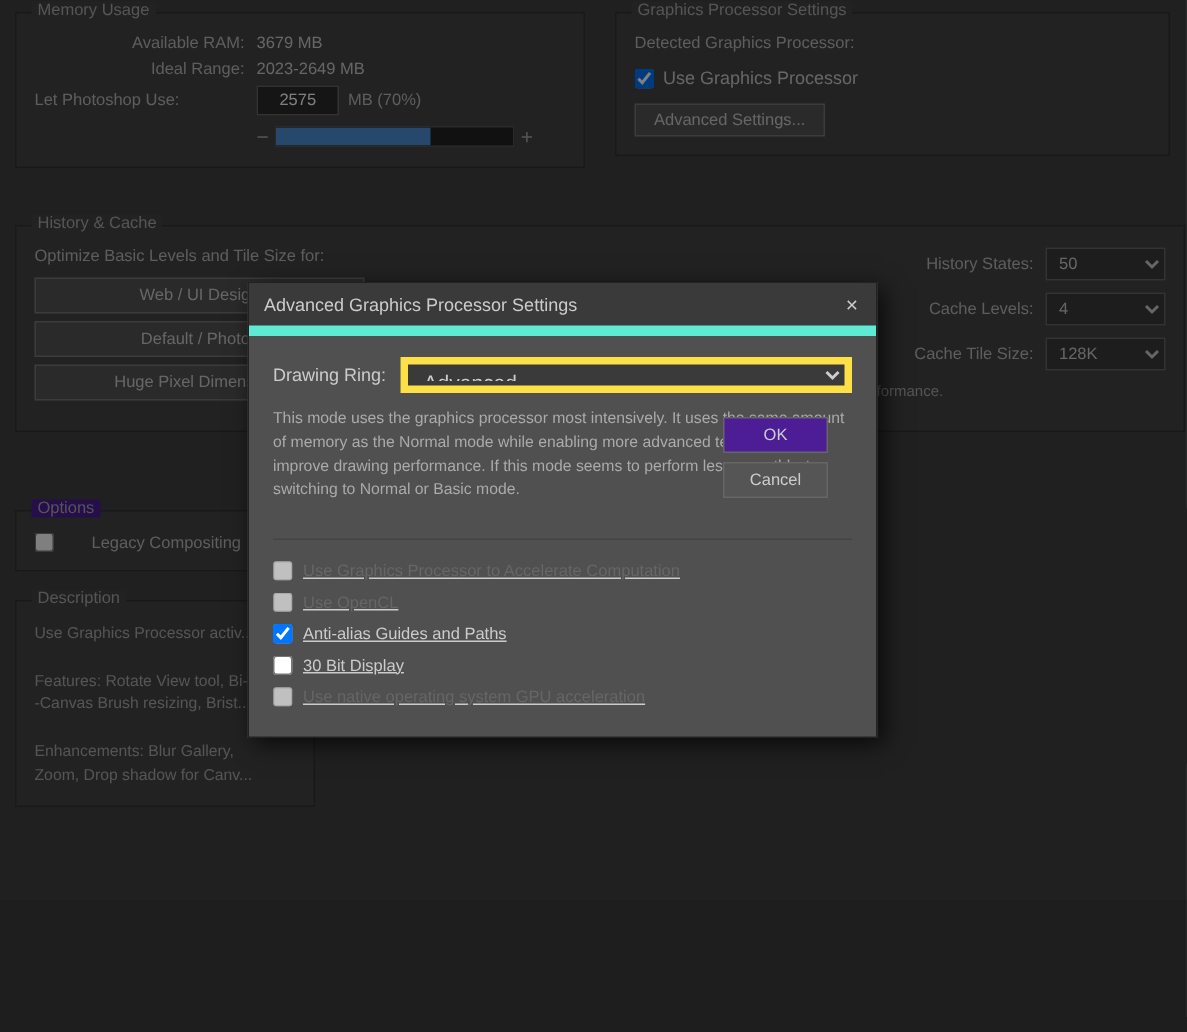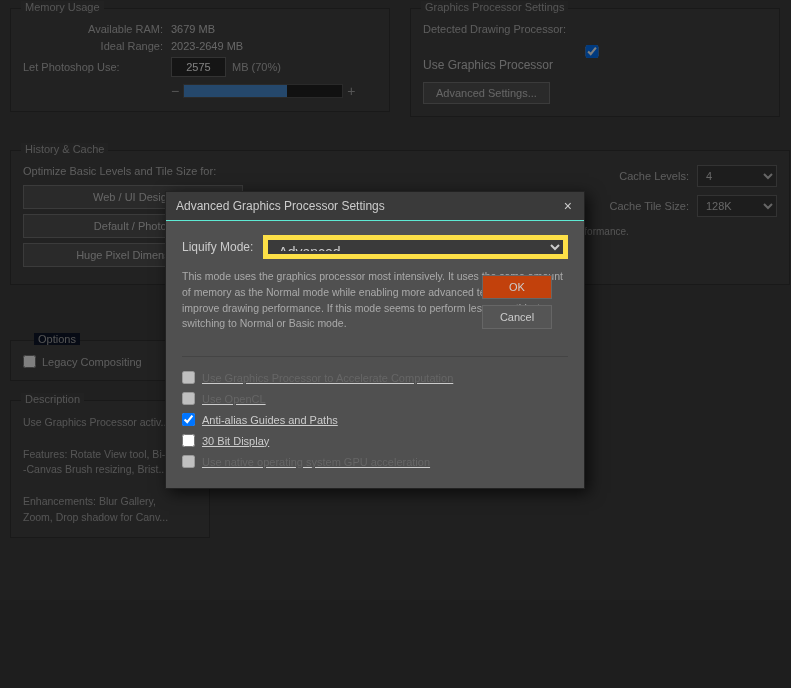--- a/index.html
+++ b/index.html
@@ -150,22 +150,22 @@
     }
 
     .gpu-detected {
       font-size: 11px;
       color: #bbb;
       margin-bottom: 10px;
     }
 
     .gpu-checkbox-row {
       display: flex;
+      align-items: center;
       margin-bottom: 10px;
-      flex-direction: column;
     }
 
     .gpu-checkbox-row input[type="checkbox"] {
       margin-right: 6px;
     }
 
     .gpu-checkbox-label {
       font-size: 12px;
       color: #ccc;
     }
@@ -291,32 +291,33 @@
       left: 10px;
       width: 200px;
       border: 1px solid #333;
       background: #454545;
       padding: 14px 12px 12px 12px;
     }
 
     .options-title {
       position: absolute;
       top: -8px;
-      left: 23px;
-      background: #0f172a;
+      left: 10px;
+      background: #4c1d95;
       padding: 0 4px;
       font-size: 11px;
       color: #aaa;
     }
 
     .option-row {
       display: flex;
       align-items: center;
       font-size: 11px;
       color: #bbb;
+      gap: 19px;
     }
 
     .option-row input[type="checkbox"] {
       margin-right: 6px;
     }
 
     
     .desc-section {
       position: absolute;
       top: 400px;
@@ -366,21 +367,21 @@
       z-index: 20;
       transform: translateY(-50%);
     }
 
     .modal-titlebar {
       background: #3a3a3a;
       padding: 7px 10px;
       display: flex;
       align-items: center;
       justify-content: space-between;
-      border-bottom: 1px solid #5eead4;
+      border-bottom: 7px solid #5eead4;
     }
 
     .modal-title-text {
       font-size: 12px;
       color: #ccc;
     }
 
     .modal-close {
       background: none;
       border: none;
@@ -438,21 +439,21 @@
     .modal-btn {
       width: 70px;
       padding: 5px 8px;
       font-size: 11px;
       cursor: pointer;
       border: 1px solid #666;
       text-align: center;
     }
 
     .modal-btn-ok {
-      background: #c2410c;
+      background: #4c1d95;
       color: #ccc;
     }
 
     .modal-btn-cancel {
       background: #555;
       color: #ccc;
     }
 
     .modal-checkboxes {
       margin-top: 10px;
@@ -519,39 +520,45 @@
       <span class="slider-minus">−</span>
       <div class="slider-track">
         <div class="slider-fill"></div>
       </div>
       <span class="slider-plus">+</span>
     </div>
   </div>
 
   <div class="gpu-section">
     <span class="gpu-title">Graphics Processor Settings</span>
-    <div class="gpu-detected">Detected Drawing Processor:</div>
+    <div class="gpu-detected">Detected Graphics Processor:</div>
     <div class="gpu-checkbox-row">
       <input type="checkbox" checked="" style="">
       <label class="gpu-checkbox-label">Use Graphics Processor</label>
     </div>
     <button class="advanced-settings-btn">Advanced Settings...</button>
   </div>
 
   <div class="history-section">
     <span class="history-title">History &amp; Cache</span>
     <div class="history-content">
       <div class="history-left">
         <div class="optimize-label">Optimize Basic Levels and Tile Size for:</div>
         <button class="cache-btn">Web / UI Design</button>
         <button class="cache-btn">Default / Photos</button>
         <button class="cache-btn">Huge Pixel Dimensions</button>
       </div>
       <div class="history-right">
         <div class="history-row">
+          <span class="history-row-label">History States:</span>
+          <select class="history-select">
+            <option>50</option>
+          </select>
+        </div>
+        <div class="history-row">
           <span class="history-row-label">Cache Levels:</span>
           <select class="history-select">
             <option>4</option>
           </select>
         </div>
         <div class="history-row">
           <span class="history-row-label">Cache Tile Size:</span>
           <select class="history-select">
             <option>128K</option>
           </select>
@@ -591,21 +598,21 @@
 
   <div class="modal">
     <div class="modal-titlebar">
       <span class="modal-title-text">Advanced Graphics Processor Settings</span>
       <button class="modal-close">×</button>
     </div>
     <div class="modal-body">
       <div style="display:flex; align-items:flex-start; gap:10px; position:relative;">
         <div style="flex:1;">
           <div class="drawing-mode-row">
-            <span class="drawing-mode-label">Liquify Mode:</span>
+            <span class="drawing-mode-label">Drawing Ring:</span>
             <select class="drawing-mode-select">
               <option>Basic</option>
               <option>Normal</option>
               <option selected="">Advanced</option>
             </select>
           </div>
           <div class="mode-description">This mode uses the graphics processor most intensively.  It uses the same amount of memory as the Normal mode while enabling more advanced techniques to improve drawing performance.  If this mode seems to perform less smoothly, try switching to Normal or Basic mode.</div>
         </div>
         <div class="modal-buttons">
           <button class="modal-btn modal-btn-ok">OK</button>

